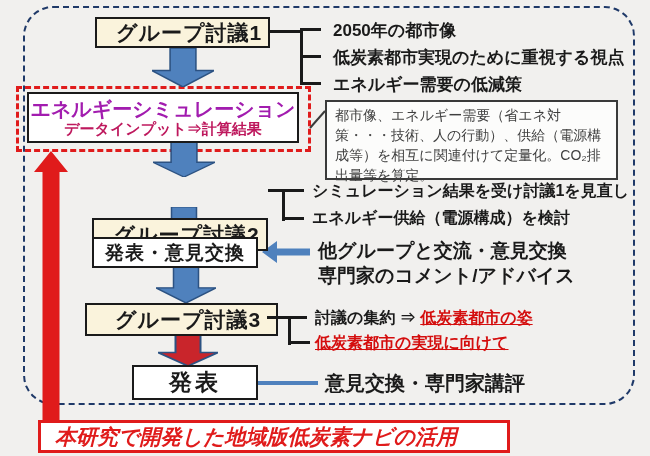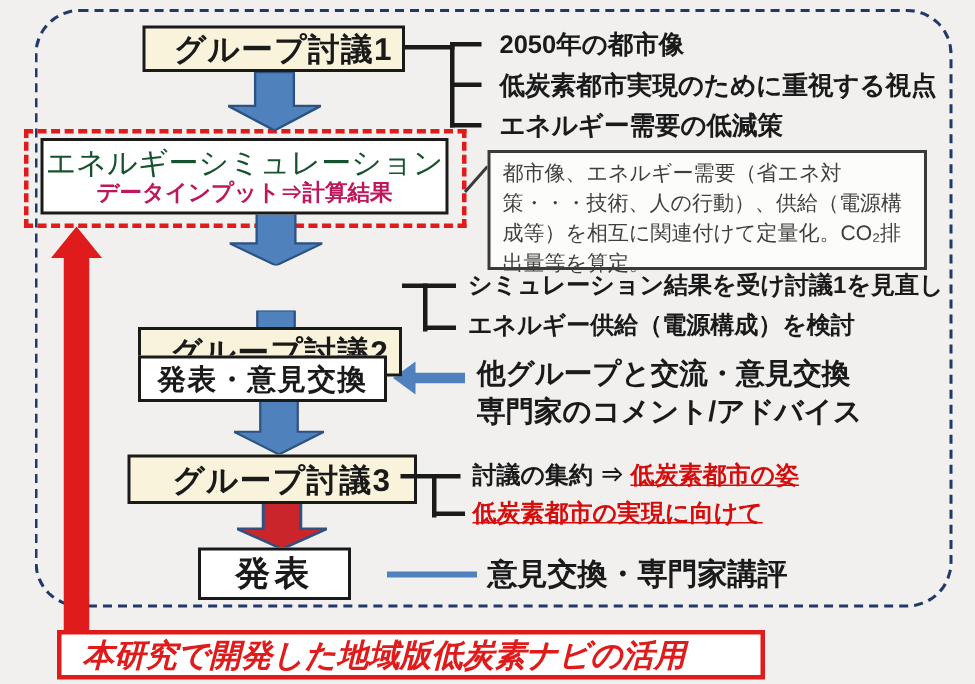--- a/index.html
+++ b/index.html
@@ -30,28 +30,28 @@
     position:absolute;display:flex;align-items:center;justify-content:center;
     border:2px solid #1a1a1a;z-index:3;
     font-weight:700;color:#1a1a1a;letter-spacing:1px;white-space:nowrap;
   }
   .yellow{background:#faf3dc;padding-left:13px;}
   .white{background:#ffffff;}
   .box-g1{left:95px;top:17px;width:175px;height:31px;font-size:21px;}
   .box-g2{left:92px;top:175px;width:176px;height:33px;font-size:21px;margin-top:43px;}
   .box-g3{left:85px;top:303px;width:193px;height:33px;font-size:21px;}
   .box-exchange{left:92px;top:237px;width:166px;height:31px;font-size:19px;}
-  .box-present{left:132px;top:365px;width:102px;height:35px;font-size:23px;letter-spacing:3px;}
+  .box-present{left:132px;top:365px;width:126px;height:35px;font-size:23px;letter-spacing:3px;}
 
   .sim-box{
     position:absolute;left:27px;top:92px;width:272px;height:51px;
     background:#ffffff;border:2px solid #1a1a1a;z-index:3;
     display:flex;flex-direction:column;align-items:center;justify-content:center;
   }
-  .sim-title{font-size:20px;font-weight:400;color:#14532d;line-height:1.1;white-space:nowrap;}
+  .sim-title{font-size:20px;font-weight:700;color:#a21caf;line-height:1.1;white-space:nowrap;}
   .sim-sub{font-size:15px;font-weight:700;color:#be185d;line-height:1.2;white-space:nowrap;}
 
   .desc-box{
     position:absolute;left:325px;top:100px;width:293px;height:80px;
     background:#fcfcfb;border:2px solid #3a3a3a;z-index:3;
     padding:4px 8px;font-size:14px;line-height:1.42;color:#3f3f3f;
   }
 
   .footer-box{
     position:absolute;left:38px;top:420px;width:472px;height:33px;

